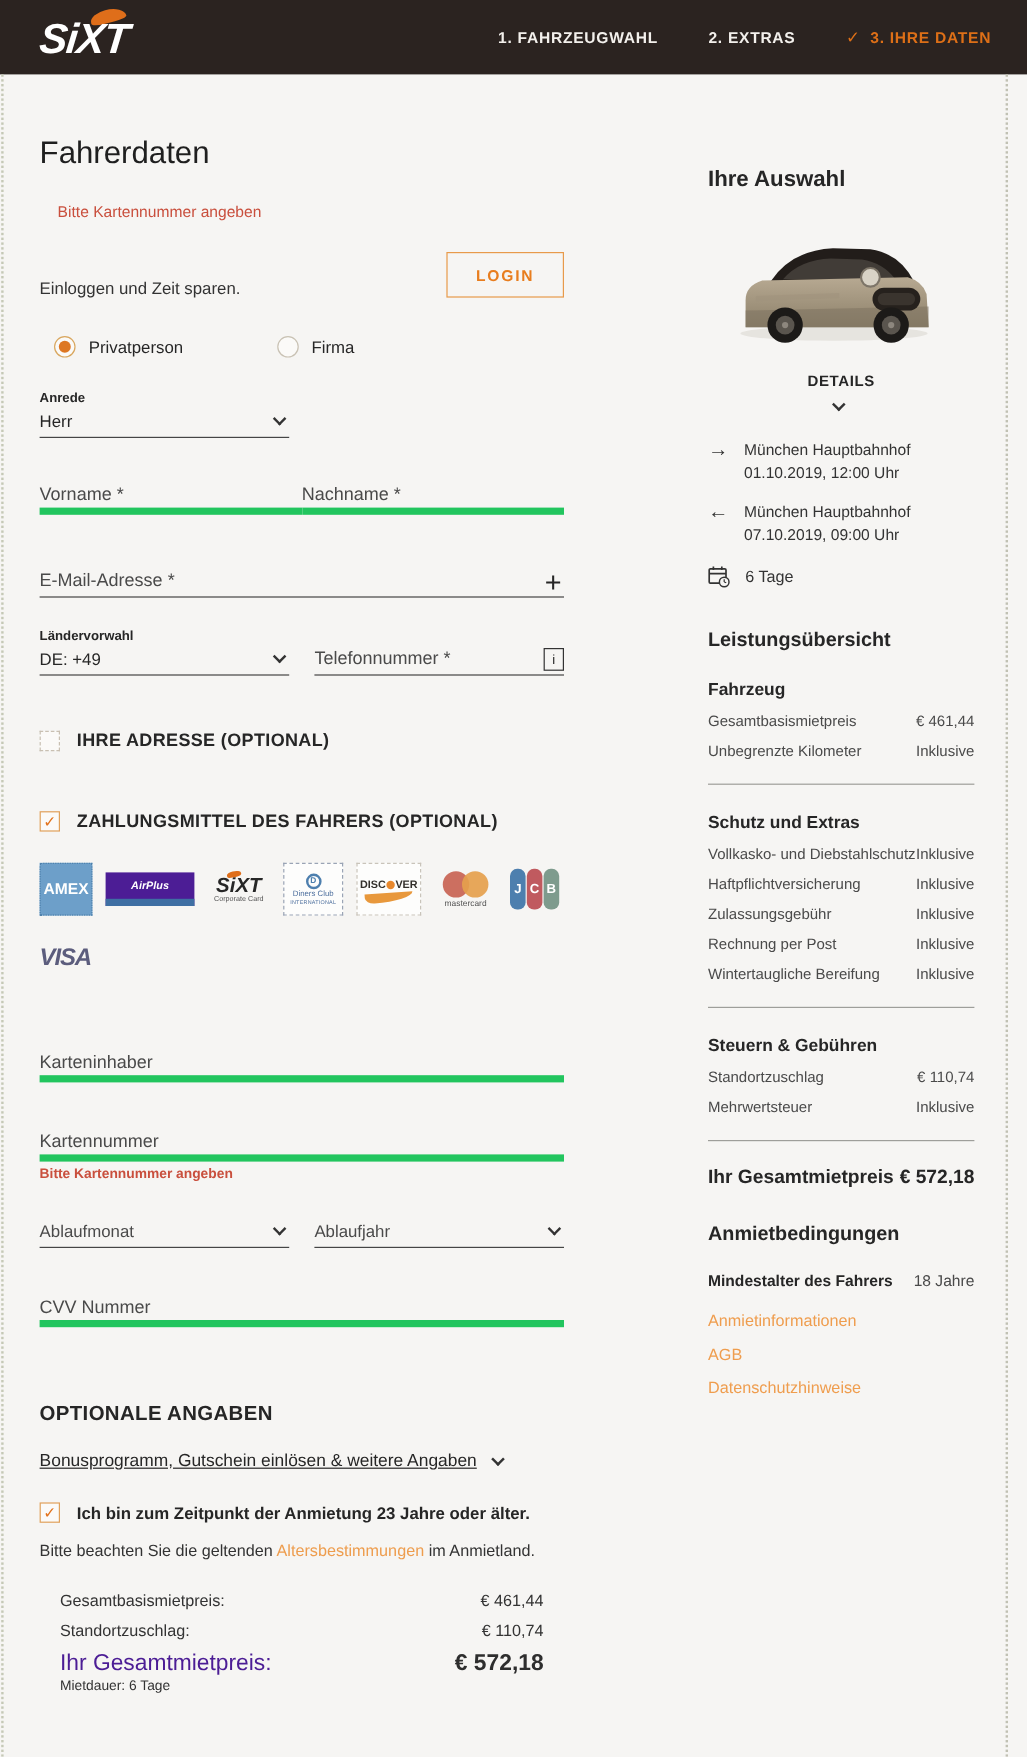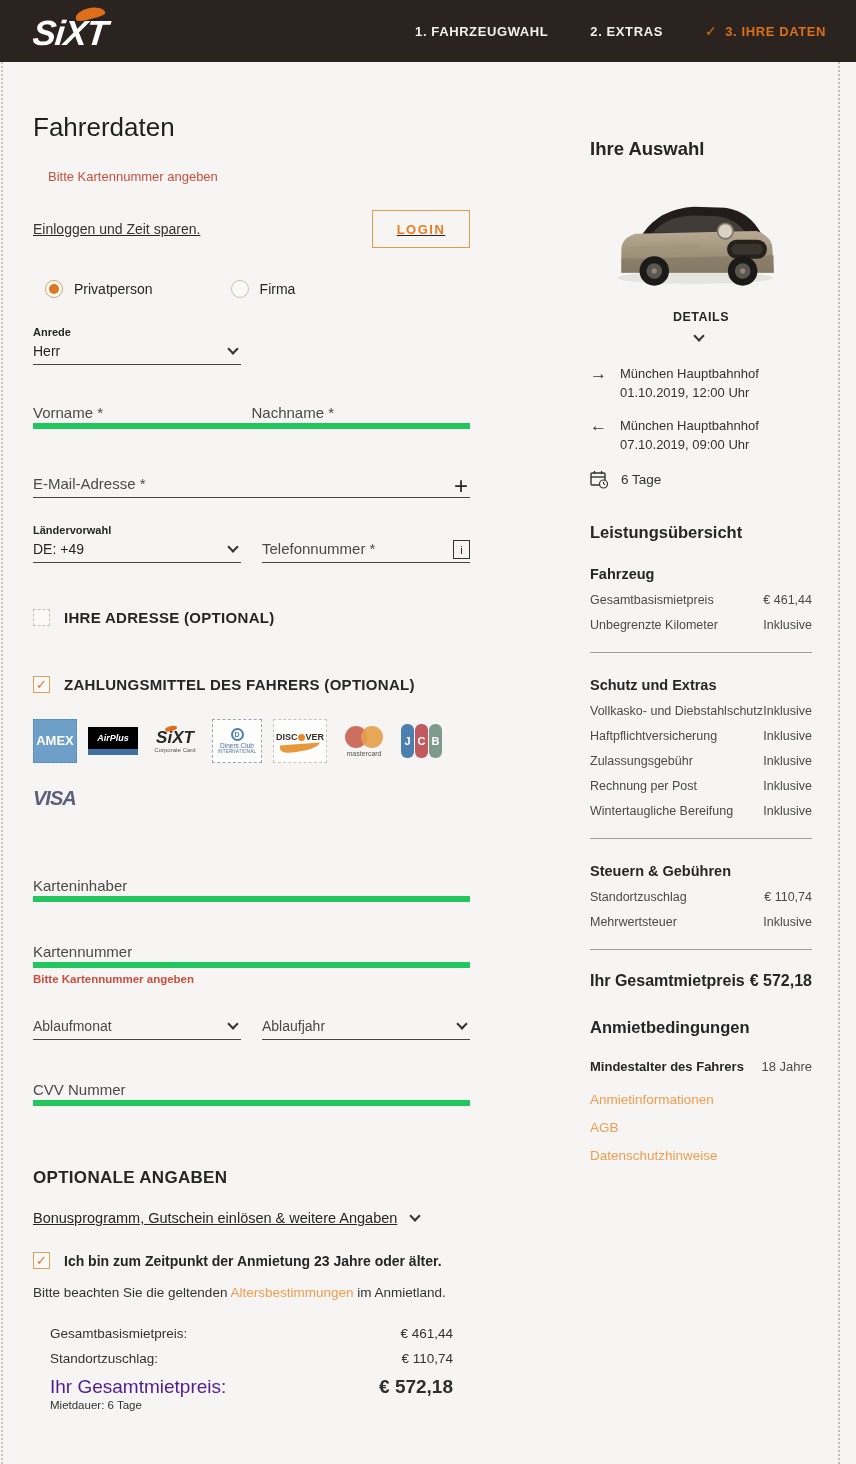--- a/index.html
+++ b/index.html
@@ -28,21 +28,21 @@
   .nav-step { font-size:13px; font-weight:700; color:#f3f0ec; letter-spacing:.6px; cursor:pointer; }
   .nav-step.active { color:#dd6f17; display:flex; align-items:center; gap:8px; }
   .nav-check { font-size:14px; font-weight:900; }
   
   .edge-l { position:absolute; top:62px; left:1px; height:1402px; border-left:2px dotted #c5c9b6; }
   .edge-r { position:absolute; top:62px; left:838px; height:1402px; border-left:2px dotted #c1c1b3; }
   
   .left-col { position:absolute; top:62px; left:33px; width:437px; }
   .page-title { margin-top:50px; font-size:26px; font-weight:500; color:#1f1f1f; }
   .top-error { margin-top:26px; padding-left:15px; font-size:13px; color:#c94f3d; }
-  .login-row { margin-top:26px; display:flex; align-items:center; justify-content:space-between;text-decoration:underline; }
+  .login-row { margin-top:26px; display:flex; align-items:flex-end; justify-content:space-between; }
   .login-text { font-size:14px; color:#333; }
   .login-btn {
     width:98px; height:38px; background:transparent; border:1px solid #e89a4a;
     color:#e87d1e; font-family:inherit; font-size:13px; font-weight:700; letter-spacing:1.5px; cursor:pointer;
   }
   .radio-row { margin-top:32px; display:flex; align-items:center;padding-left:12px; }
   .radio-item { display:flex; align-items:center; cursor:pointer; }
   .radio-item + .radio-item { margin-left:78px; }
   .radio-outer { width:18px; height:18px; border-radius:50%; border:1px solid #d9a75f;
     display:flex; align-items:center; justify-content:center; background:#fbfaf8; }
@@ -74,21 +74,21 @@
   .cb-row { display:flex; align-items:center; cursor:pointer; }
   .cb { width:17px; height:17px; background:#fbfaf8; border:1px dashed #c9c0b2; flex:none;
     display:flex; align-items:center; justify-content:center; }
   .cb.checked { border:1px solid #e0a05a; }
   .cb-check { font-size:13px; font-weight:900; color:#e2721b; line-height:1; }
   .cb-heading { margin-left:14px; font-size:15px; font-weight:700; letter-spacing:.3px; color:#262626; }
   .cards-row { margin-top:26px; display:flex; align-items:center; gap:11px; }
   .card-logo { height:44px; display:flex; flex-direction:column; align-items:center; justify-content:center; }
   .amex { width:46px; background:#6d9fc9; border:1px dotted #4f82ad; color:#fff; font-weight:900;
     font-size:13px; line-height:12px; letter-spacing:0; text-align:center; word-break:break-all; width:44px; }
-  .airplus { width:50px; height:28px; background:#000000; border-bottom:6px solid #3f6fa3; color:#fff;
+  .airplus { width:74px; height:28px; background:#4c1d95; border-bottom:6px solid #3f6fa3; color:#fff;
     font-size:9px; font-weight:700; font-style:italic; justify-content:center; }
   .sixtcard { width:52px; }
   .sixtcard-text { font-size:17px; font-weight:900; font-style:italic; color:#262626; line-height:15px; position:relative; }
   .sixtcard-text::before { content:""; position:absolute; top:-4px; left:9px; width:12px; height:5px;
     background:#df6e1a; border-radius:50% 60% 40% 40%; transform:rotate(-14deg); }
   .sixtcard-sub { font-size:6px; color:#555; margin-top:2px; }
   .diners { width:50px; border:1px dashed #9aa4b5; background:#fdfdfc; padding:2px 1px; }
   .diners-circle { width:13px; height:13px; border-radius:50%; border:2px solid #4d7fae;
     display:flex; align-items:center; justify-content:center; font-size:7px; font-weight:700; color:#4d7fae; }
   .diners-text { font-size:6.5px; color:#4d6f9e; margin-top:1px; white-space:nowrap; }

